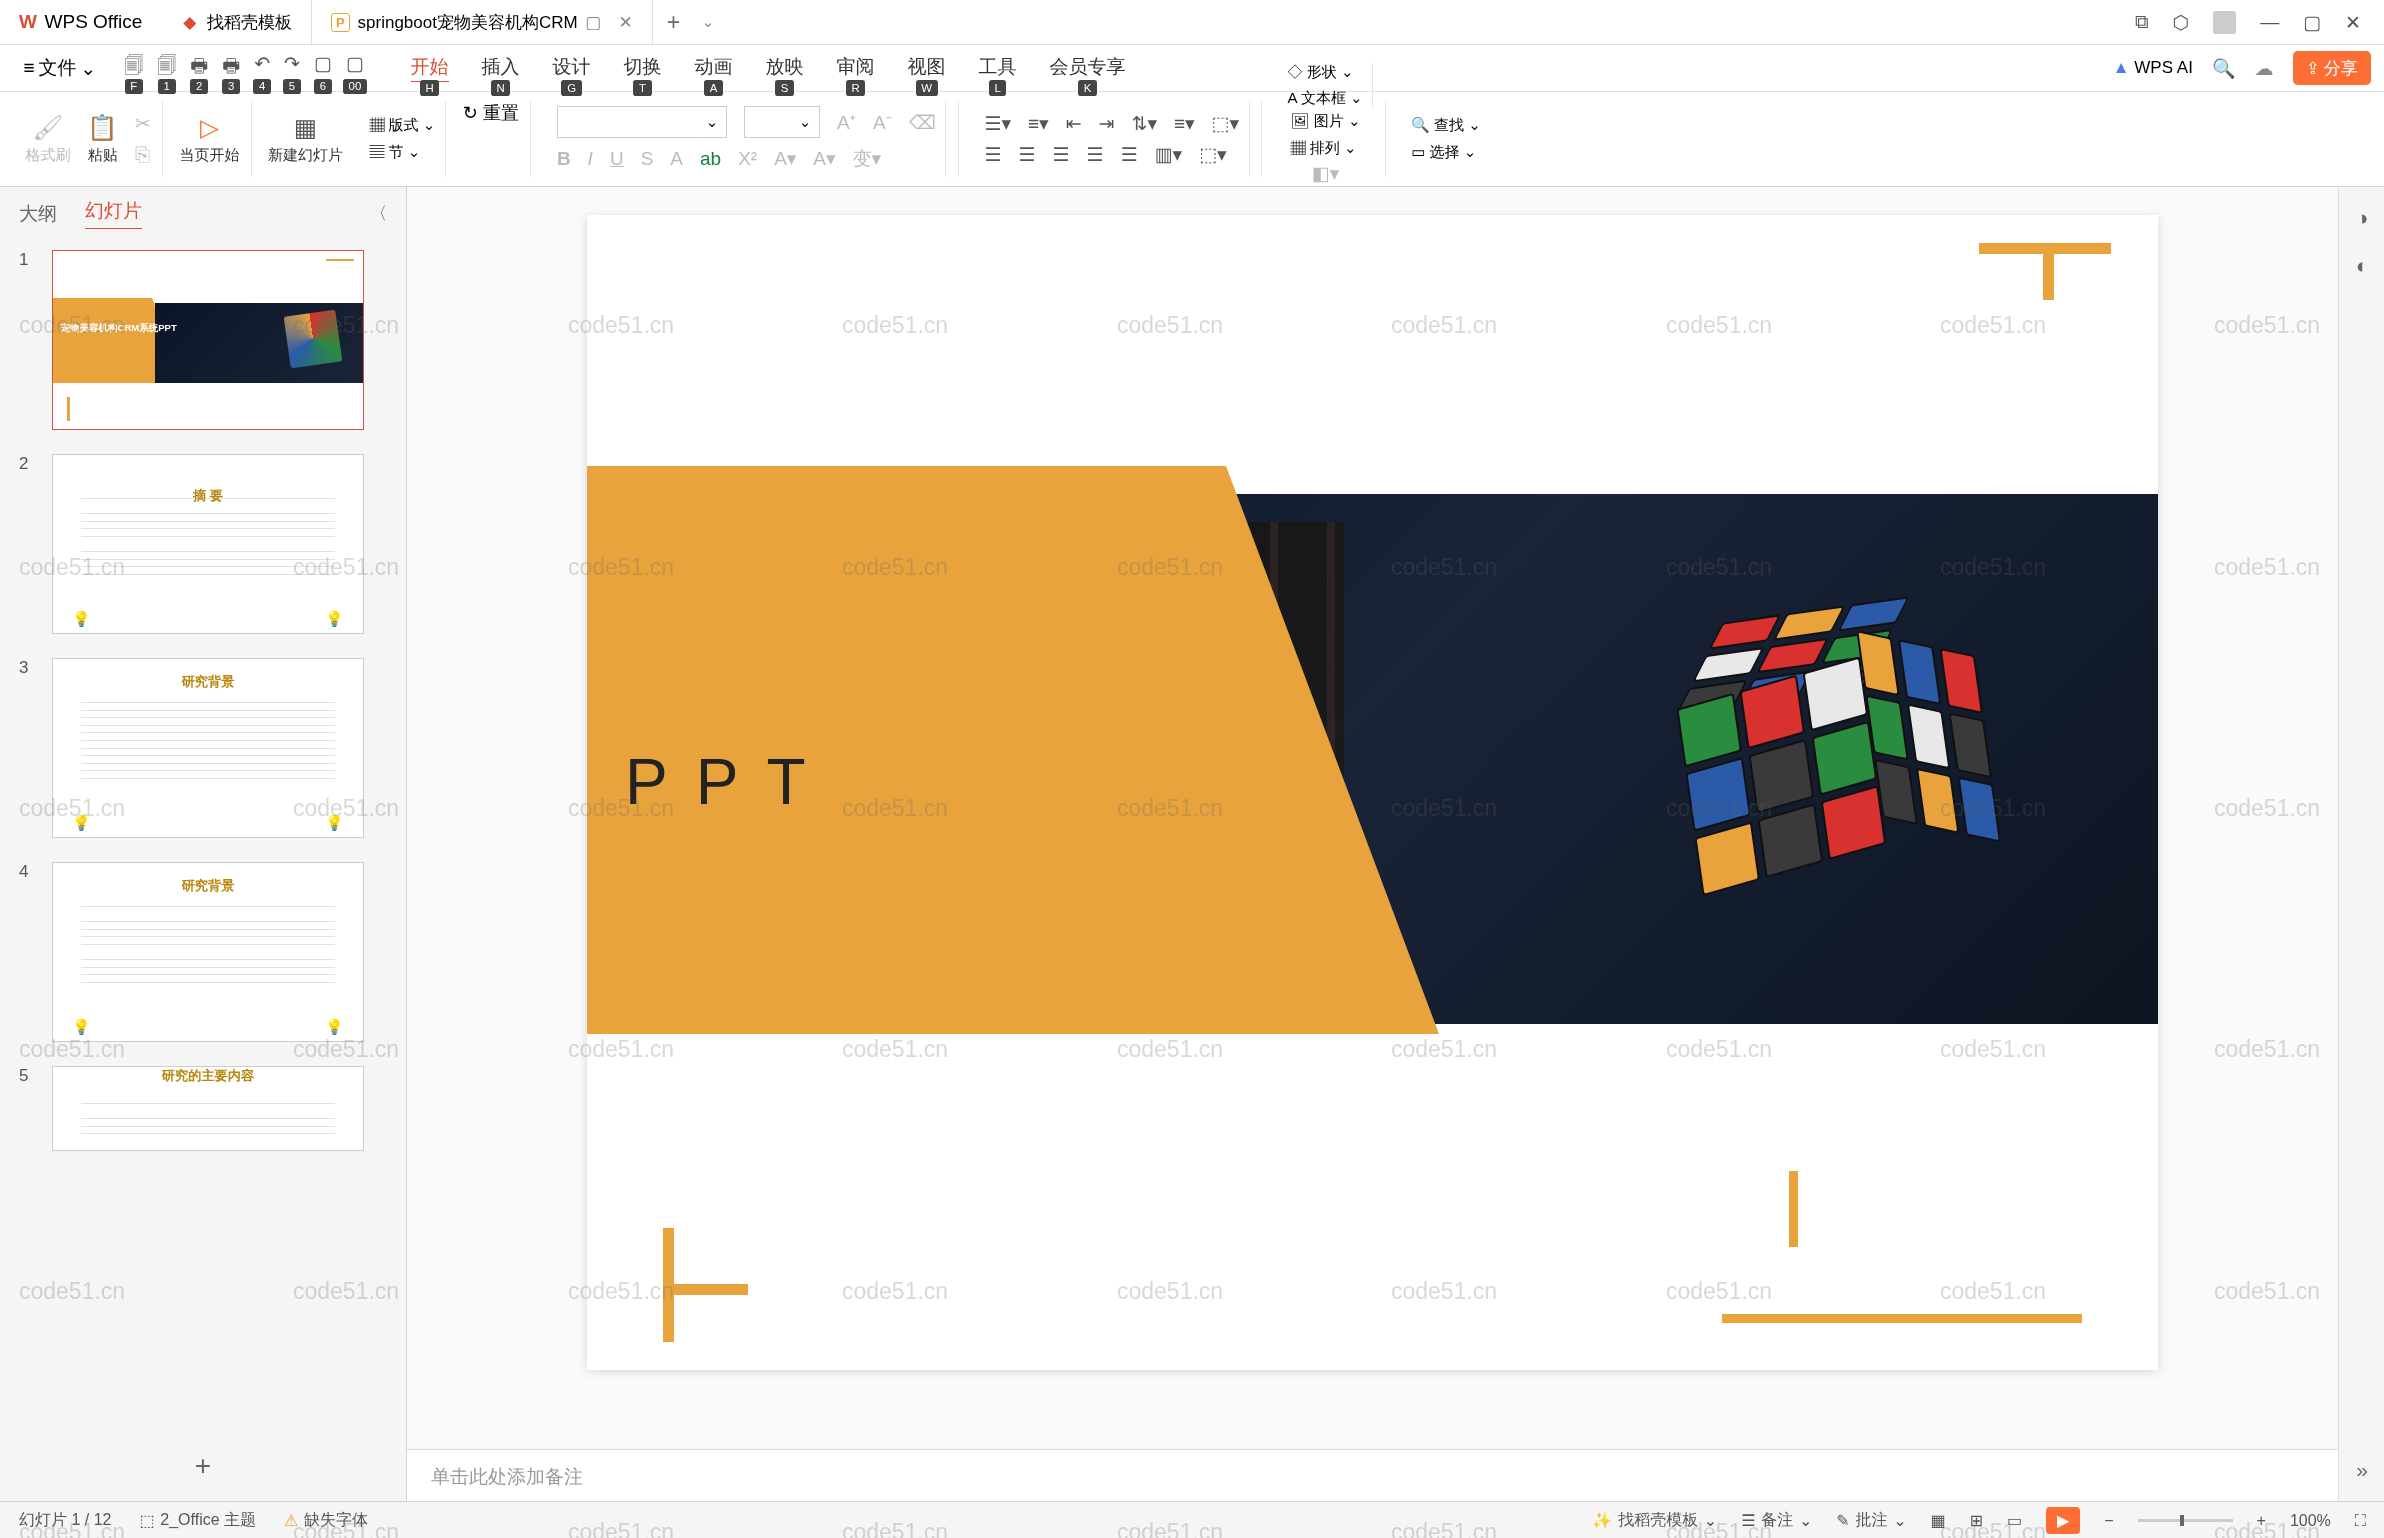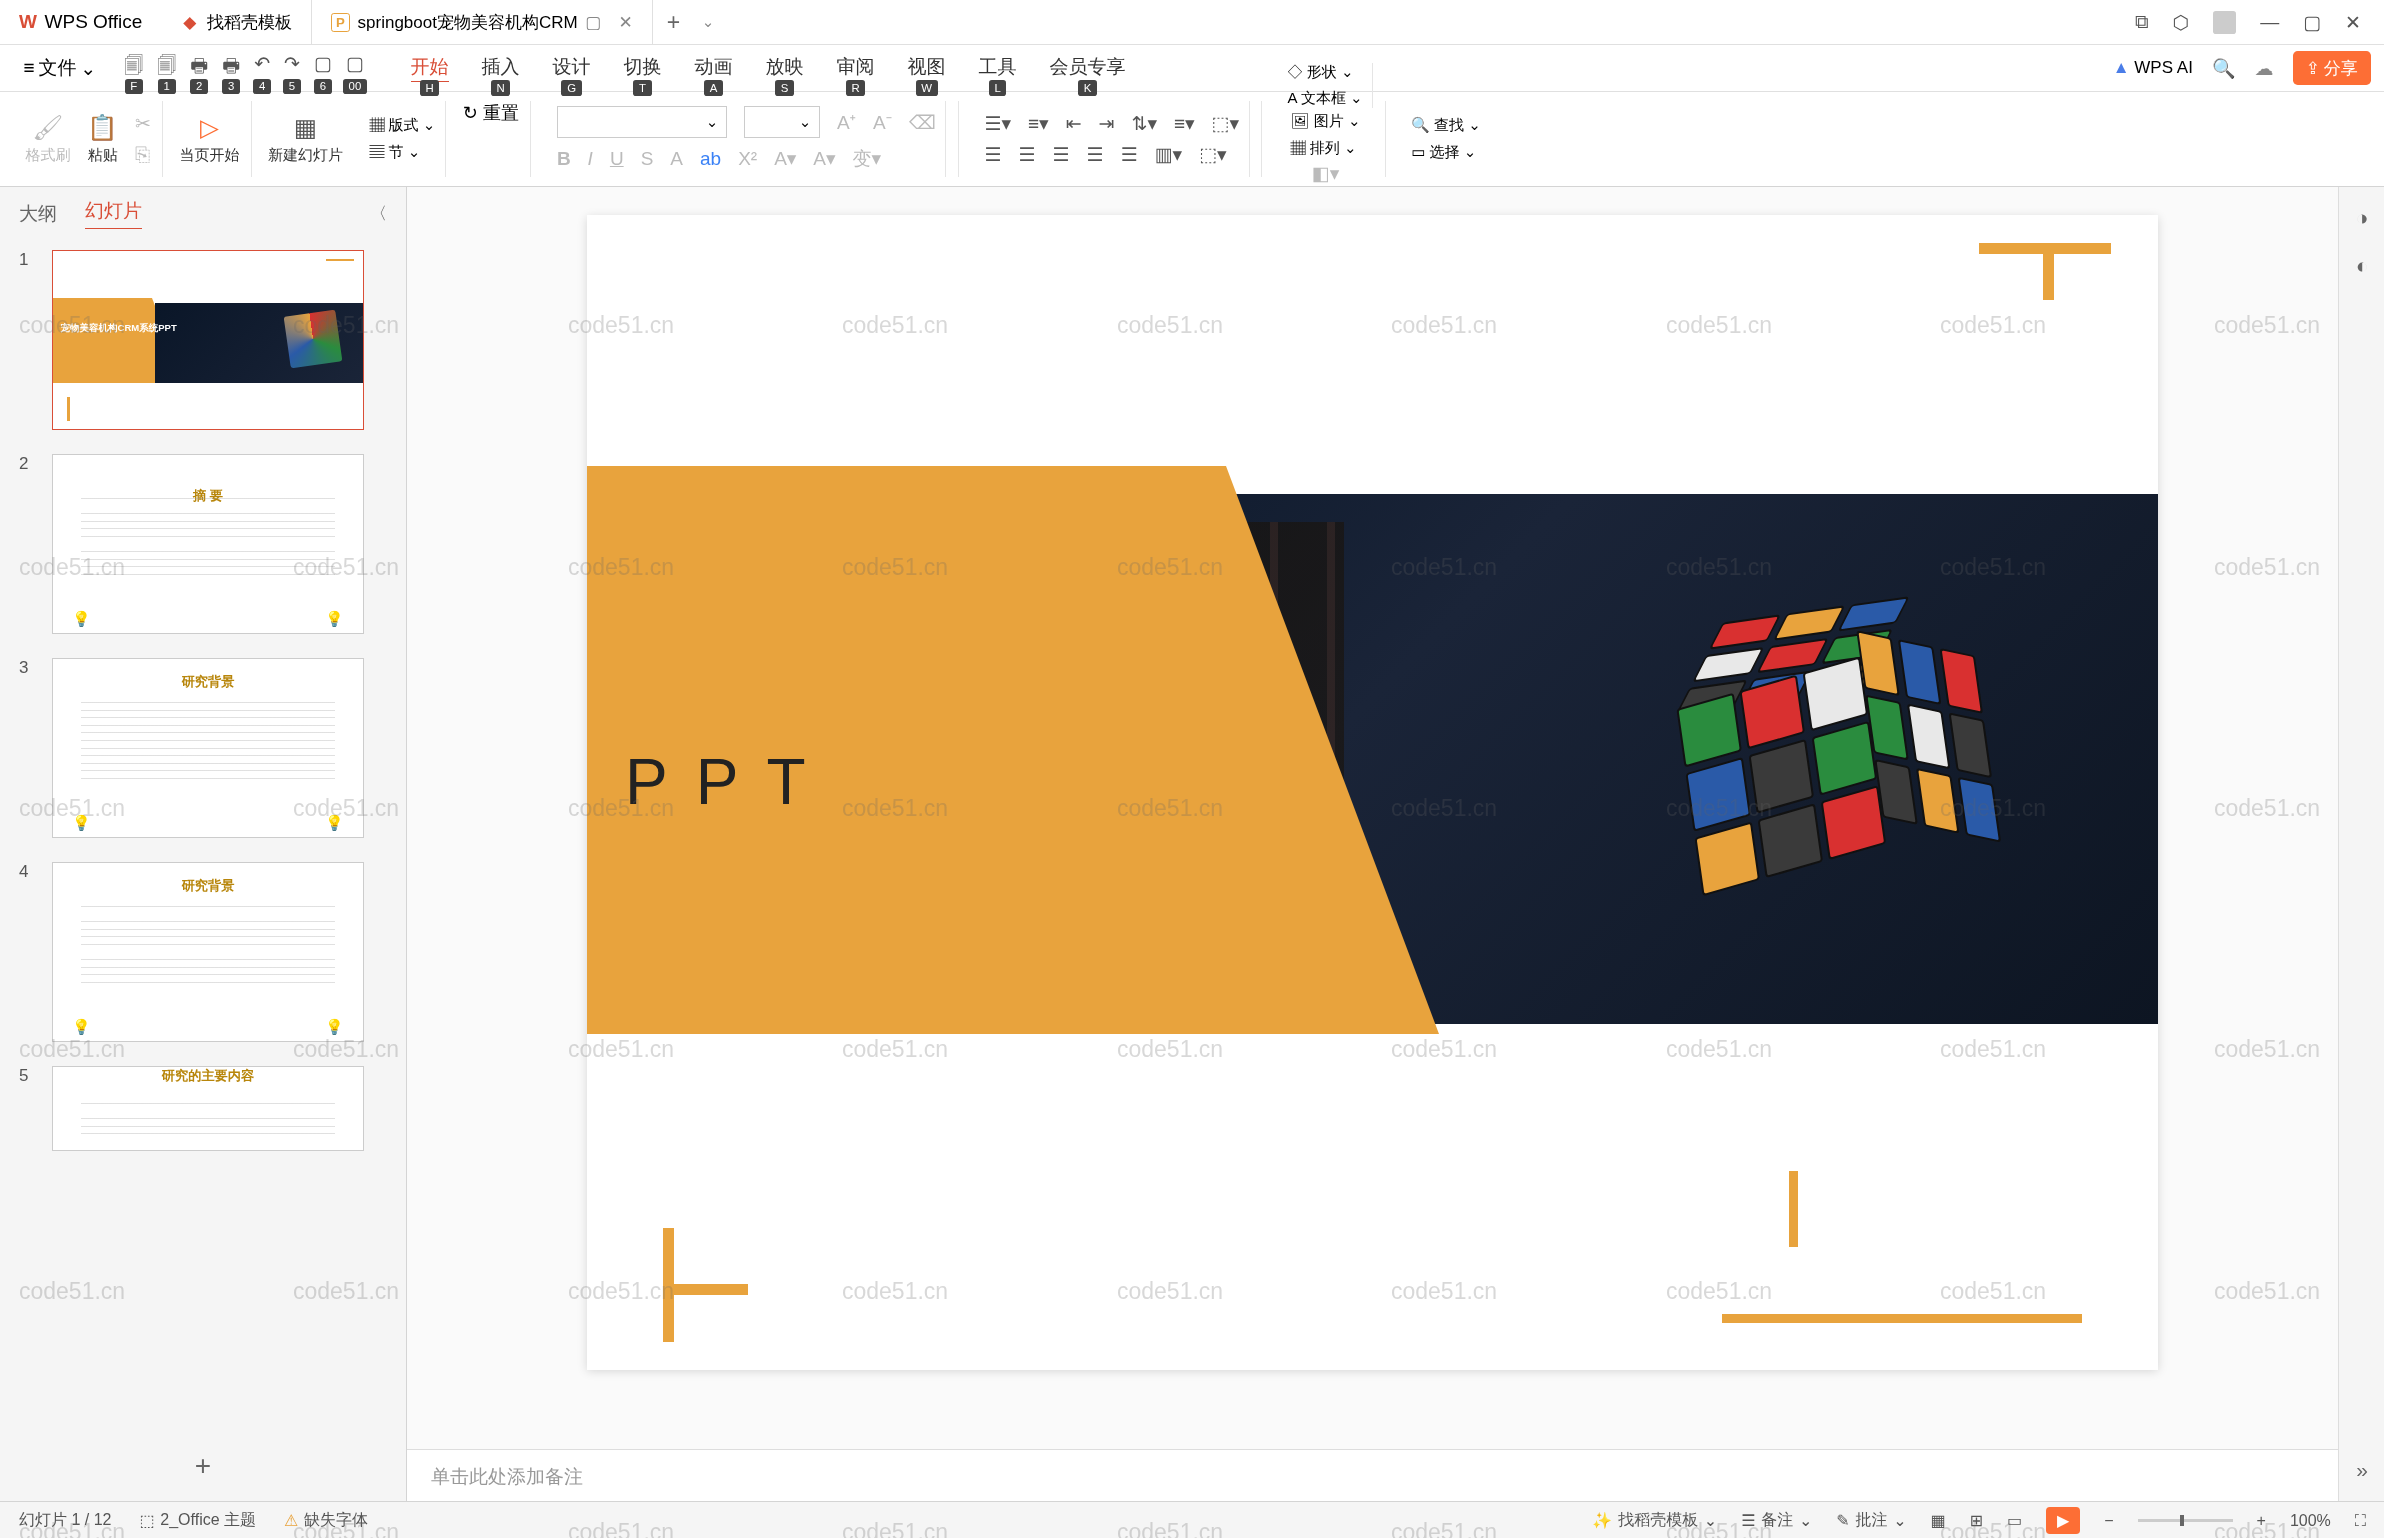--- a/index.html
+++ b/index.html
@@ -278,21 +278,21 @@
         <span class="ribbon-mini" style="color:#bbb">A⁺</span>
         <span class="ribbon-mini" style="color:#bbb">A⁻</span>
         <span class="ribbon-mini" style="color:#bbb">⌫</span>
       </div>
       <div class="ribbon-row">
         <span class="ribbon-mini" style="color:#bbb;font-weight:bold">B</span>
         <span class="ribbon-mini" style="color:#bbb;font-style:italic">I</span>
         <span class="ribbon-mini" style="color:#bbb;text-decoration:underline">U</span>
         <span class="ribbon-mini" style="color:#bbb">S</span>
         <span class="ribbon-mini" style="color:#bbb">A</span>
-        <span class="ribbon-mini" style="color:#3b82f6">ab</span>
+        <span class="ribbon-mini" style="color:#15803d">ab</span>
         <span class="ribbon-mini" style="color:#bbb">X²</span>
         <span class="ribbon-mini" style="color:#bbb">A▾</span>
         <span class="ribbon-mini" style="color:#bbb">A▾</span>
         <span class="ribbon-mini" style="color:#bbb">变▾</span>
       </div>
     </div>
   </div>
   <div class="ribbon-group">
     <div class="ribbon-section">
       <div class="ribbon-row">

